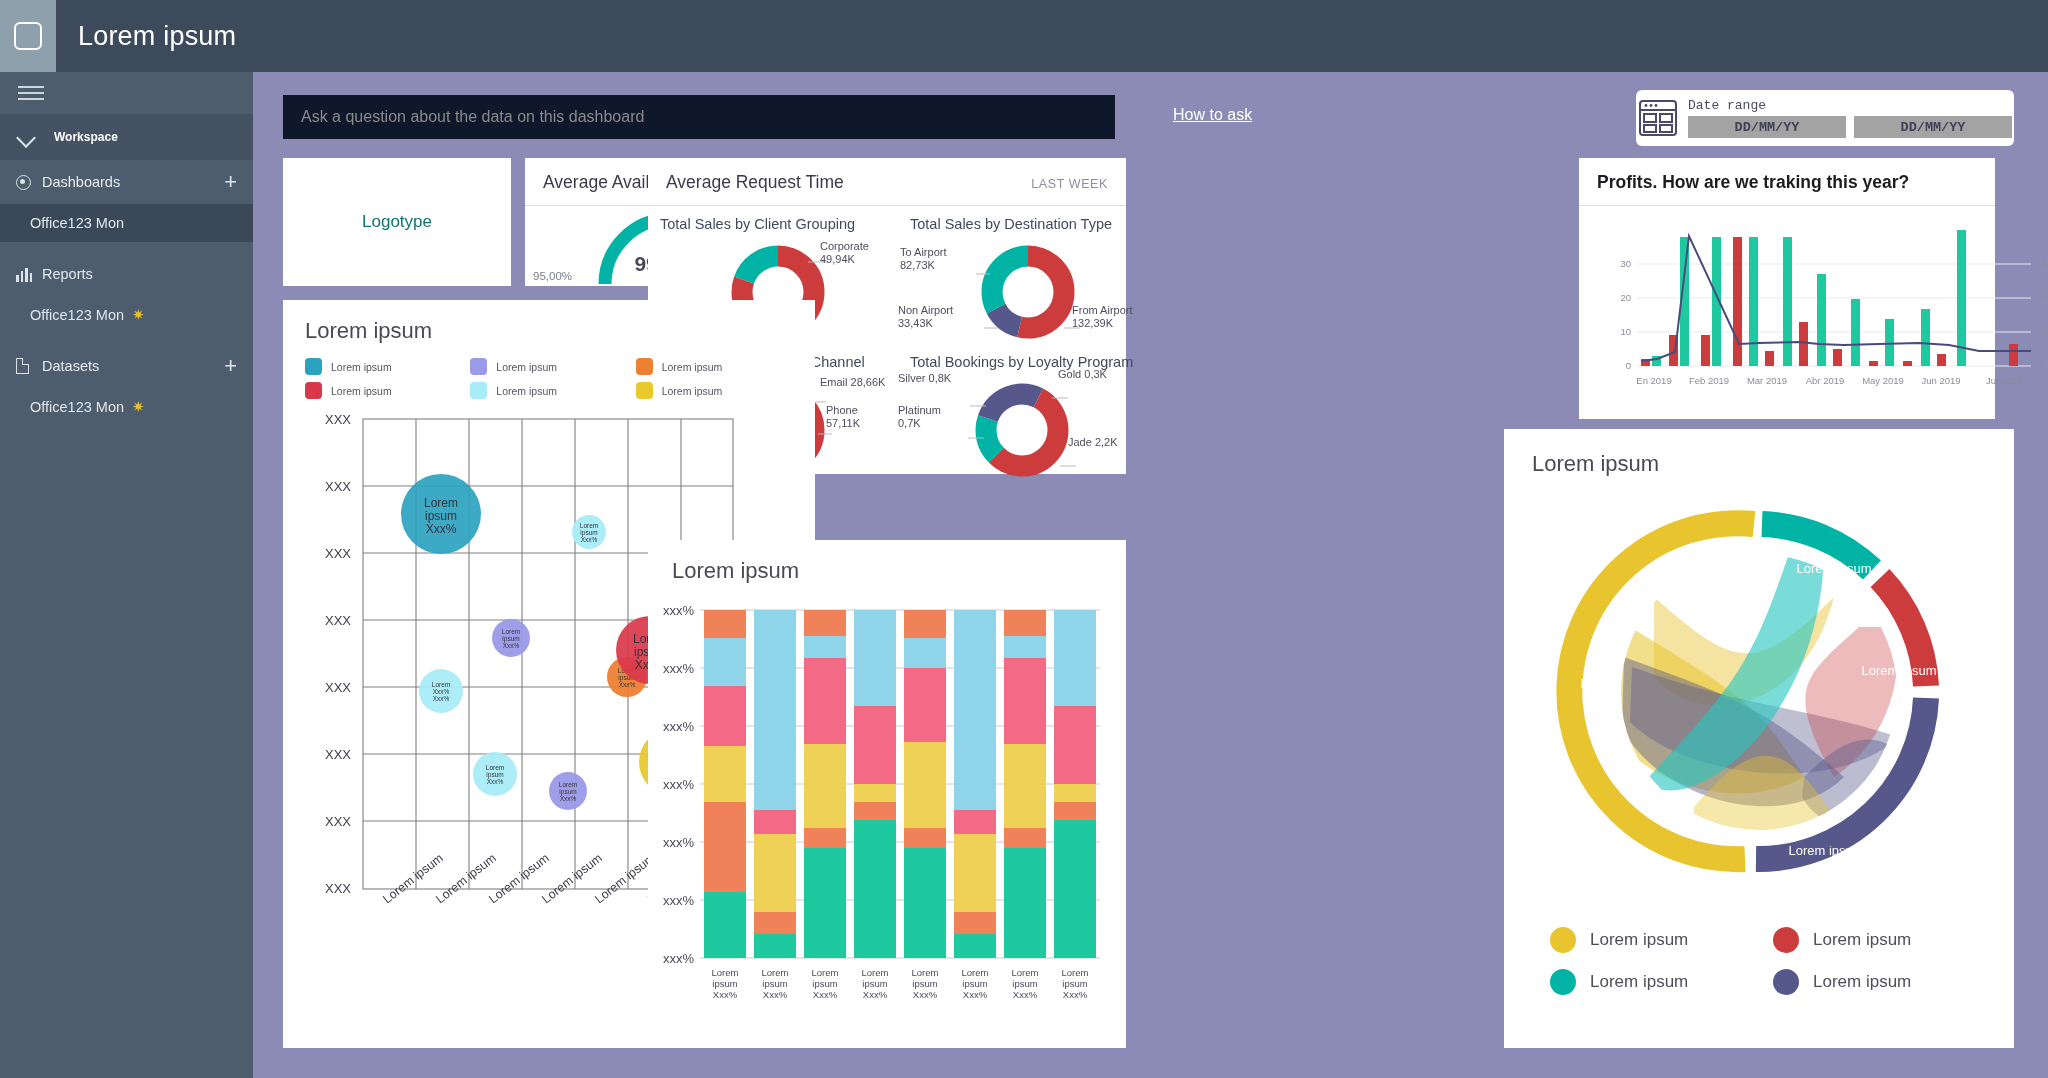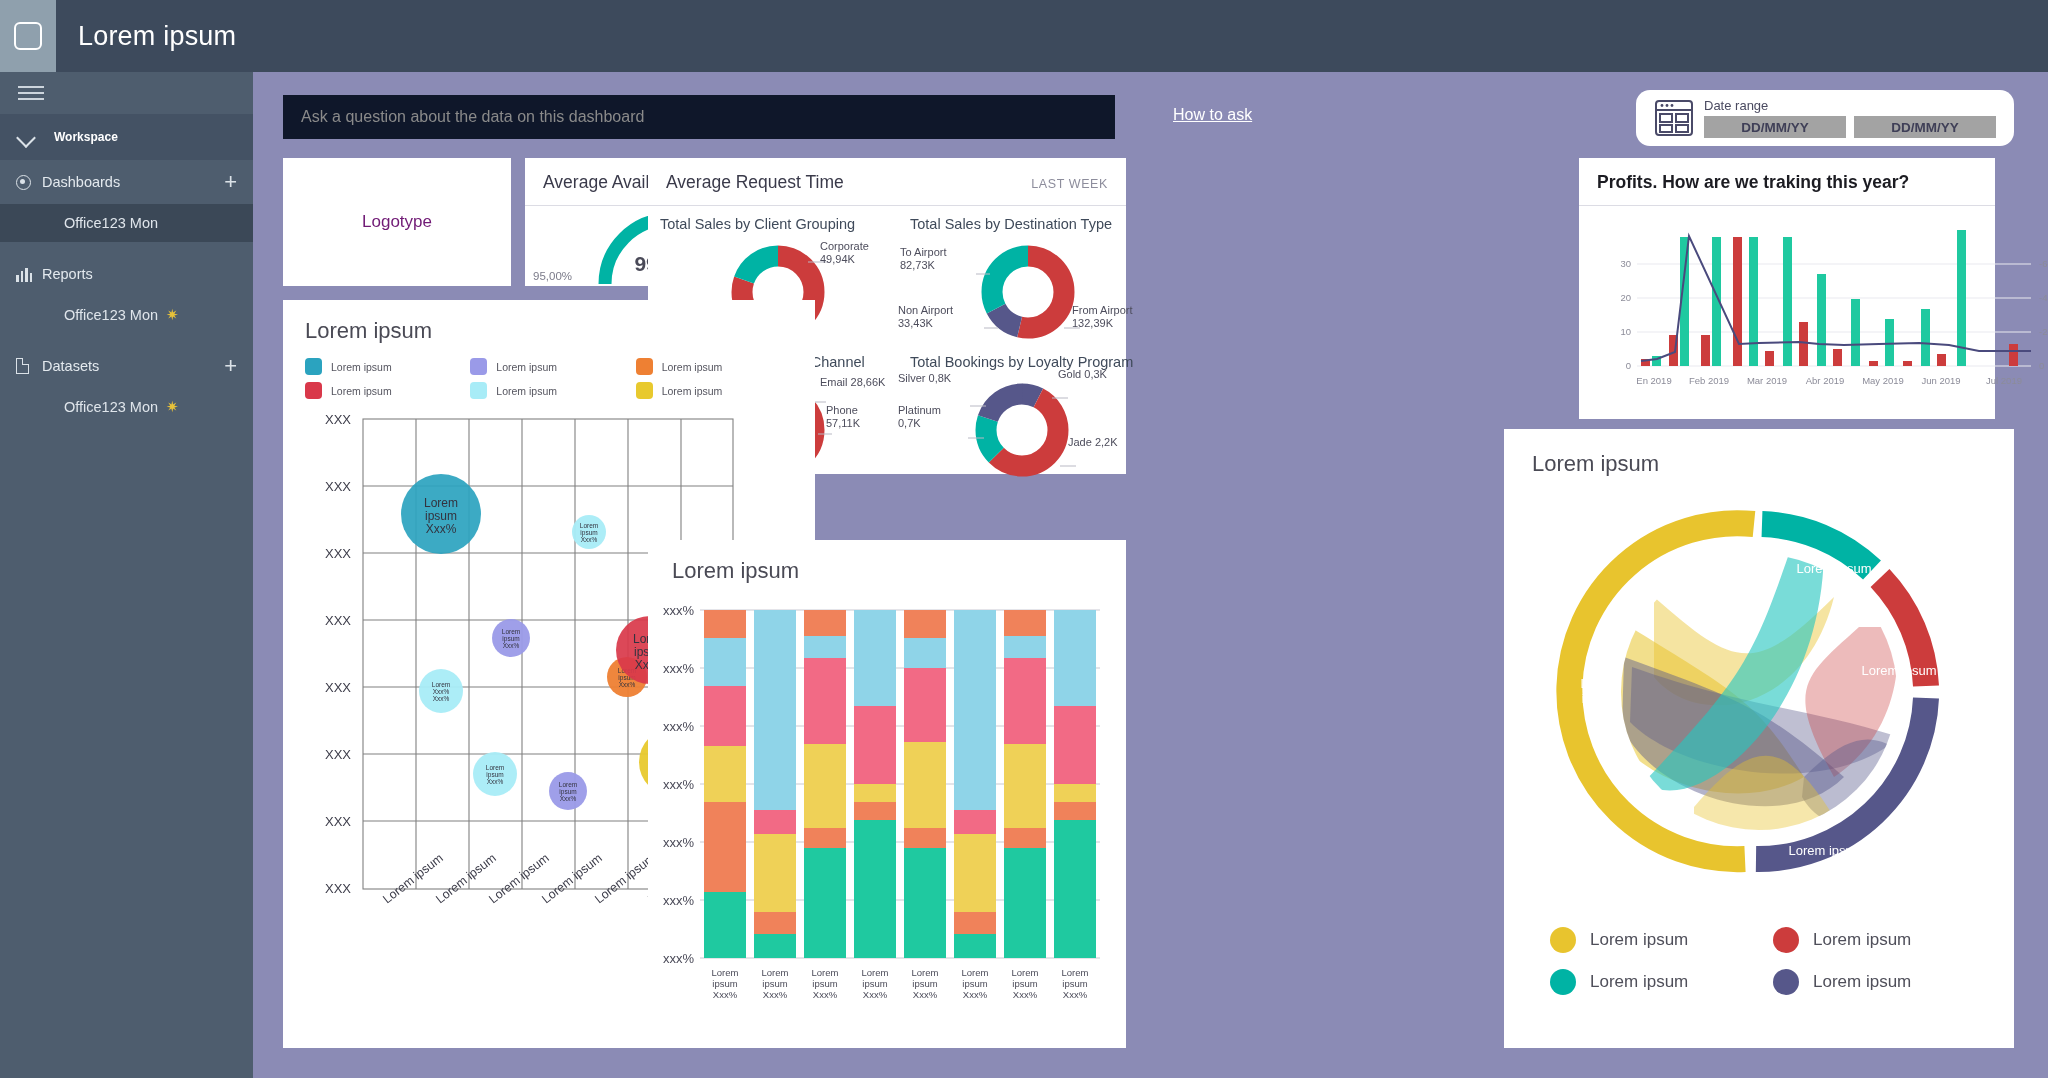--- a/index.html
+++ b/index.html
@@ -85,21 +85,21 @@
   .bars-ic { display: flex; align-items: flex-end; gap: 2px; height: 15px; }
   .bars-ic i { width: 2.5px; background: #dbe2e8; display: block; }
   .doc-ic {
     width: 13px; height: 16px; border: 1.7px solid #dbe2e8; position: relative;
   }
   .doc-ic::after {
     content: ""; position: absolute; right: -1px; top: -1px; width: 6px; height: 6px;
     background: #4e5d6e; border-left: 1.7px solid #dbe2e8; border-bottom: 1.7px solid #dbe2e8;
   }
   .nav-item {
-    height: 38px; display: flex; align-items: center; padding-left: 64px;
+    height: 38px; display: flex; align-items: center; padding-left: 30px;
     color: #dfe5eb; font-size: 14.5px;
   }
   .nav-item.active { background: #3b4857; }
   .star { color: #e6c13a; font-size: 15px; margin-left: 8px; }
 
   
   .canvas { position: absolute; top: 72px; left: 253px; width: 1795px; height: 1006px; background: #8b8bb5; }
 
   
   .qbar {
@@ -107,21 +107,21 @@
     background: #0f172a; display: flex; align-items: center; padding-left: 18px;
   }
   .qbar span { color: #8a8a8a; font-size: 16px; }
   .howto {
     position: absolute; top: 34px; left: 920px; color: #fff; font-size: 16px;
     text-decoration: underline; font-weight: 400;
   }
 
   .daterange {
     position: absolute; top: 18px; left: 1383px; width: 378px; height: 56px;
-    background: #fff; border-radius: 14px; display: flex; align-items: center; padding: 0 18px;
+    background: #fff; border-radius: 6px; display: flex; align-items: center; padding: 0 2px; font-family: Liberation Mono, monospace;
   }
   .dr-icon { width: 40px; height: 38px; flex: none; margin-right: 10px; }
   .dr-body { flex: 1; }
   .dr-label { color: #4a4a60; font-size: 13px; margin-bottom: 3px; }
   .dr-inputs { display: flex; gap: 8px; }
   .dr-inp {
     flex: 1; height: 22px; background: #a3a3a3; color: #3f3f57; font-size: 13.5px;
     display: flex; align-items: center; justify-content: center; font-weight: bold;
   }
 
@@ -130,21 +130,21 @@
   .card-title {
     font-size: 17.5px; color: #3a3a4a; padding: 14px 18px 12px 18px;
     border-bottom: 1px solid #dcdce4;
     display: flex; align-items: baseline; justify-content: space-between;
   }
   .card-title .sub { font-size: 12.5px; color: #8d8d9c; letter-spacing: .6px; }
 
   
   #logotype-card { top: 86px; left: 30px; width: 228px; height: 128px;
     display: flex; align-items: center; justify-content: center; }
-  #logotype-card span { color: #701a75; font-size: 17px; }
+  #logotype-card span { color: #0f766e; font-size: 17px; }
 
   
   #avail-card { top: 86px; left: 272px; width: 290px; height: 128px; }
   .gauge-area { position: relative; height: 86px; }
   .gauge-val {
     position: absolute; left: 0; right: 0; top: 46px; text-align: center;
     font-size: 21px; color: #4a4a58; font-weight: bold;
   }
   .gmin { position: absolute; left: 8px; top: 64px; font-size: 11.5px; color: #7c7c8a; }
   .gmax { position: absolute; right: 6px; top: 64px; font-size: 11.5px; color: #7c7c8a; }

